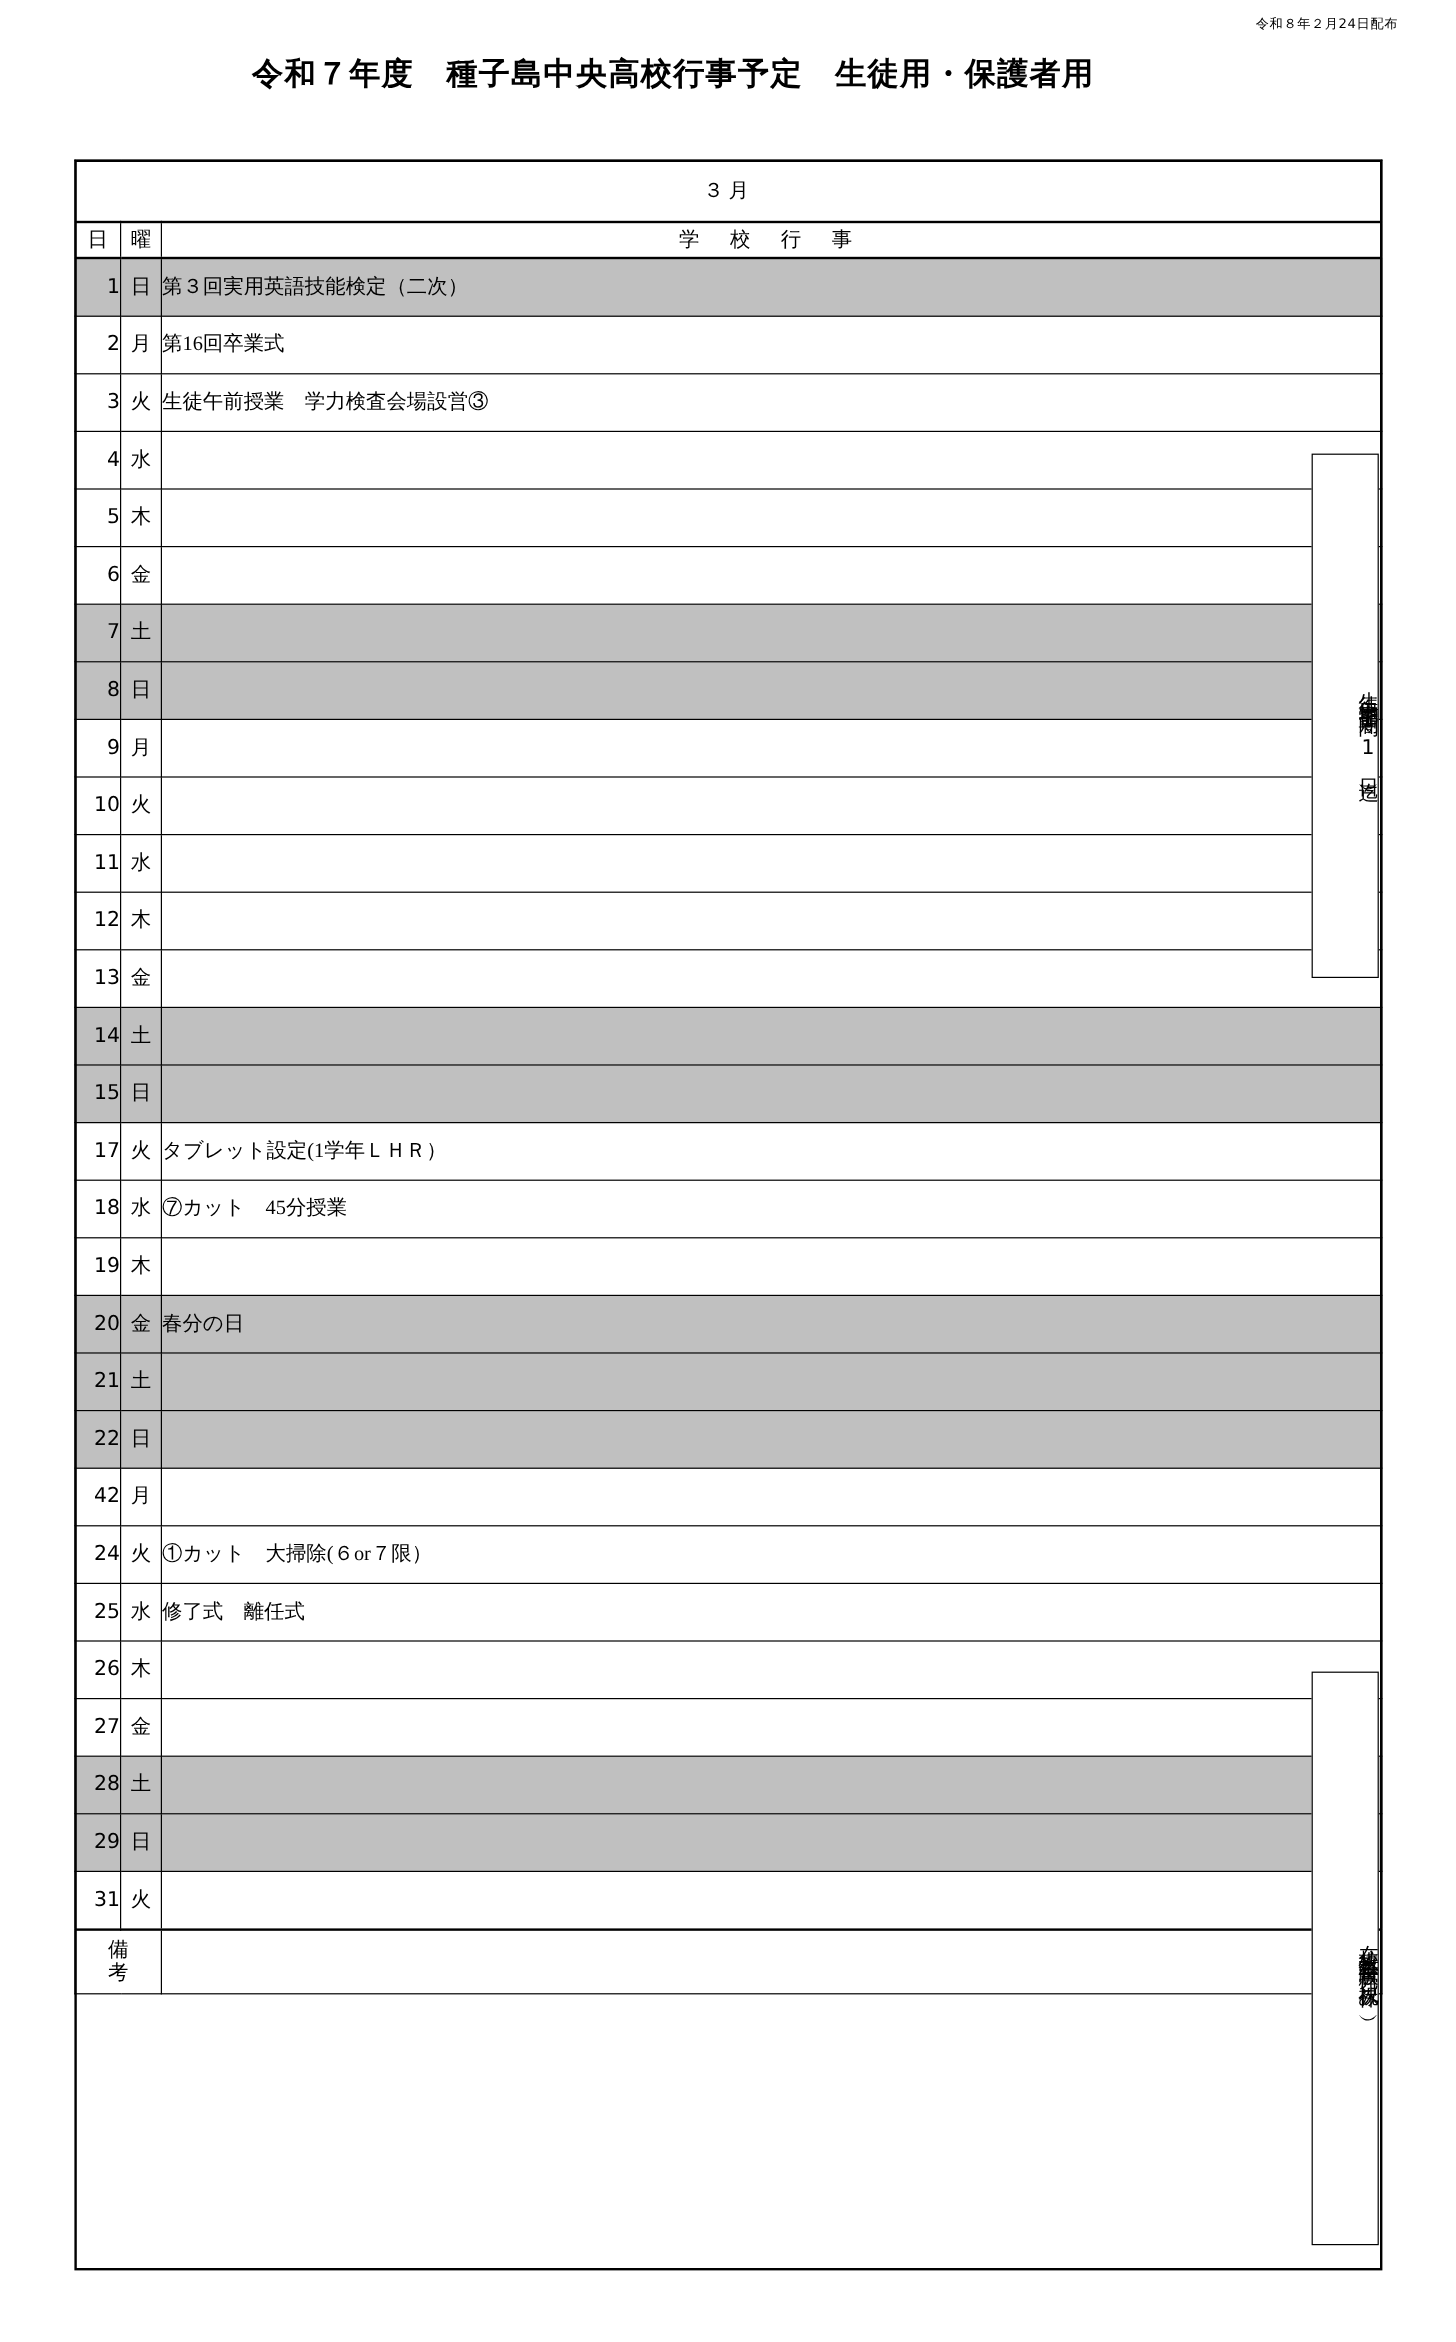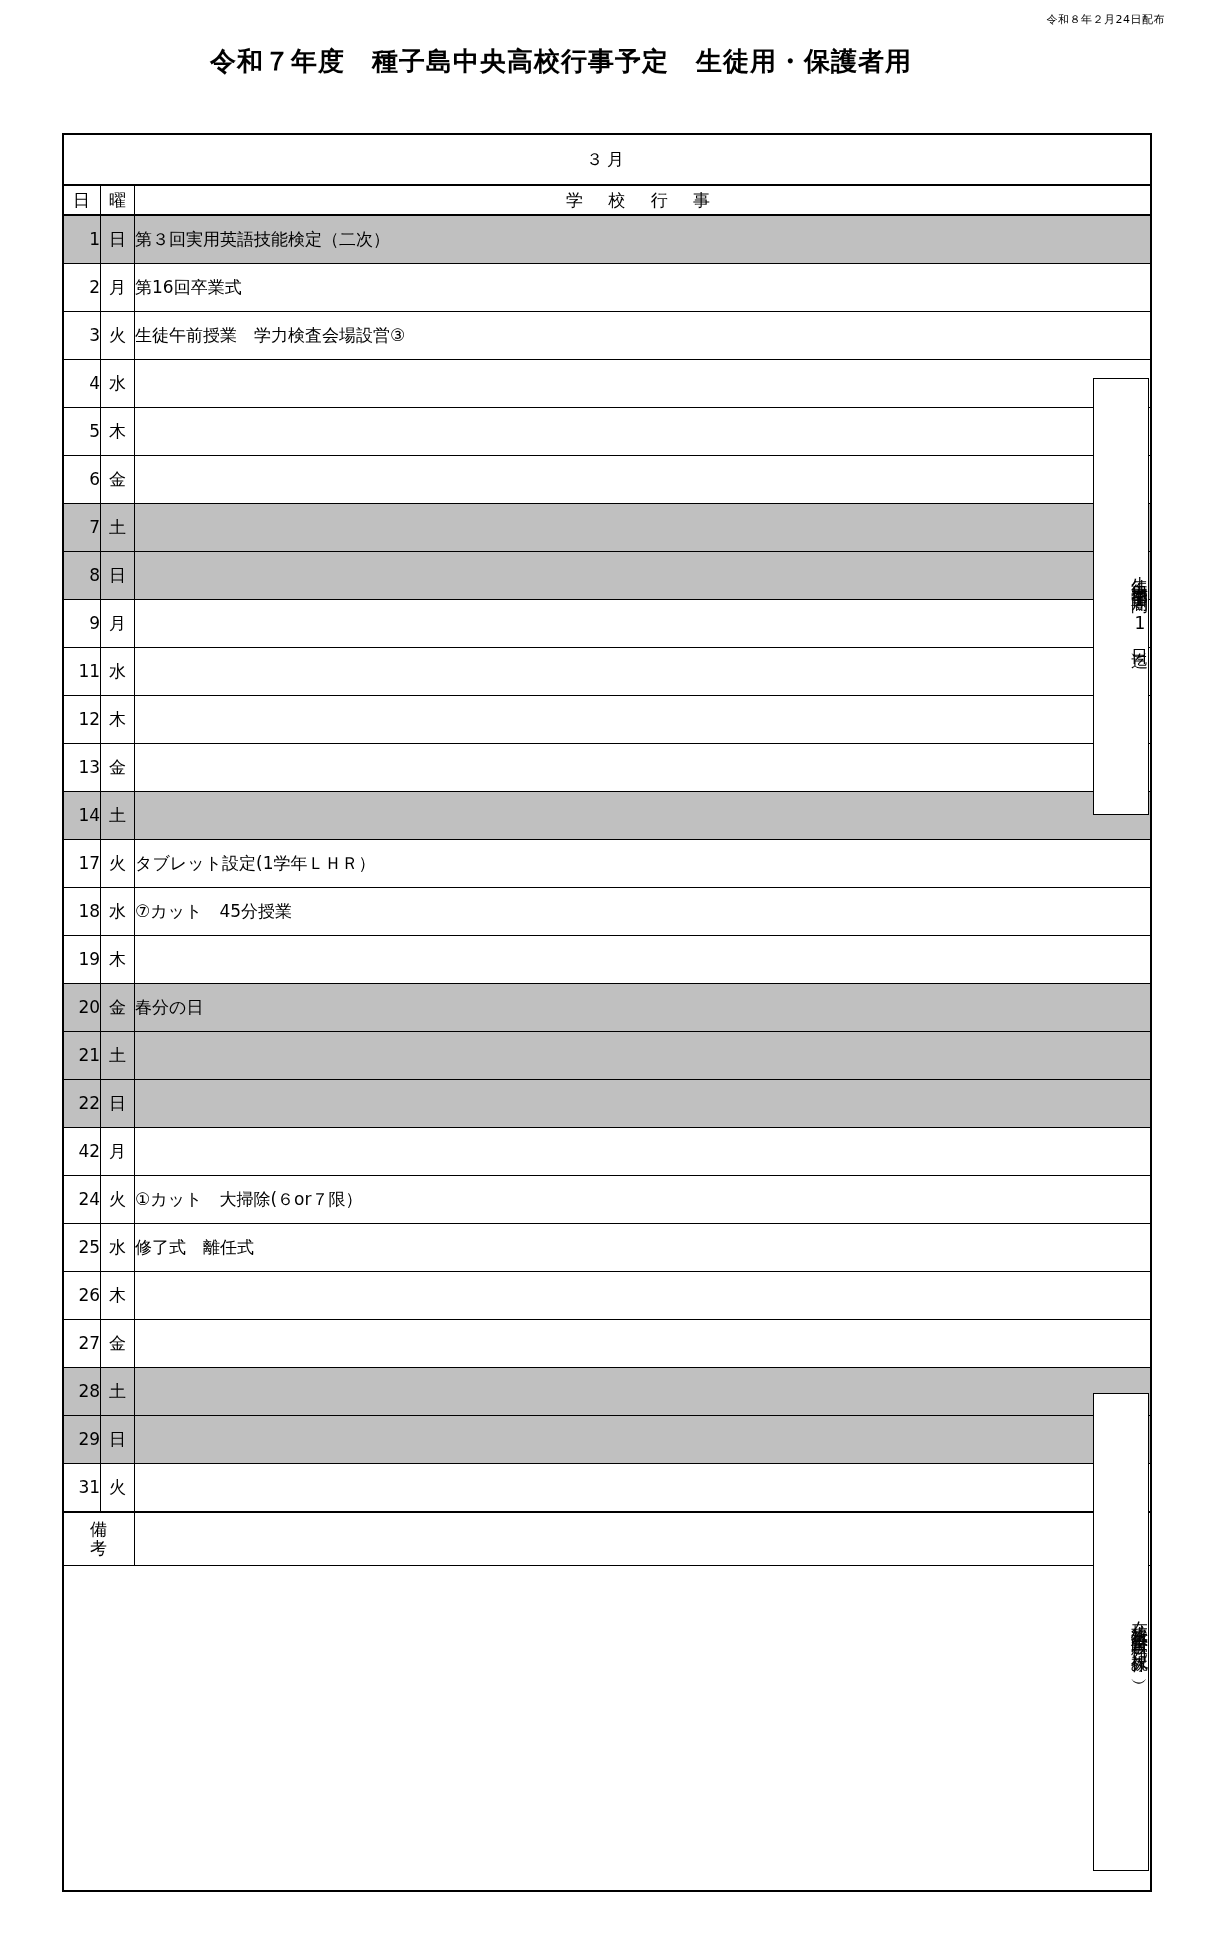--- a/index.html
+++ b/index.html
@@ -101,20 +101,21 @@
   }
   .c-dow {
     width: 34px;
     text-align: center;
     font-size: 15px;
   }
   .c-event {
     padding-left: 9px;
     font-size: 17px;
     white-space: nowrap;
+    font-family: Liberation Serif, serif;
   }
   .shaded { background: #c0c0c0; }
 
   
   tr.foot-row td { height: 52px; }
   .c-remark-label {
     text-align: center;
     font-size: 15px;
     line-height: 1.0;
     padding: 2px 0;
@@ -232,37 +233,47 @@
             <td class="c-day shaded">8</td>
             <td class="c-dow shaded">日</td>
             <td class="c-event shaded"></td>
           </tr>
           <tr class="day-row">
             <td class="c-day">9</td>
             <td class="c-dow">月</td>
             <td class="c-event"></td>
           </tr>
           <tr class="day-row">
+            <td class="c-day">10</td>
+            <td class="c-dow">火</td>
+            <td class="c-event"></td>
+          </tr>
+          <tr class="day-row">
             <td class="c-day">11</td>
             <td class="c-dow">水</td>
             <td class="c-event"></td>
           </tr>
           <tr class="day-row">
             <td class="c-day">12</td>
             <td class="c-dow">木</td>
             <td class="c-event"></td>
           </tr>
           <tr class="day-row">
             <td class="c-day">13</td>
             <td class="c-dow">金</td>
             <td class="c-event"></td>
           </tr>
           <tr class="day-row">
             <td class="c-day shaded">14</td>
             <td class="c-dow shaded">土</td>
+            <td class="c-event shaded"></td>
+          </tr>
+          <tr class="day-row">
+            <td class="c-day shaded">15</td>
+            <td class="c-dow shaded">日</td>
             <td class="c-event shaded"></td>
           </tr>
           <tr class="day-row">
             <td class="c-day">17</td>
             <td class="c-dow">火</td>
             <td class="c-event">タブレット設定(1学年ＬＨＲ）</td>
           </tr>
           <tr class="day-row">
             <td class="c-day">18</td>
             <td class="c-dow">水</td>

